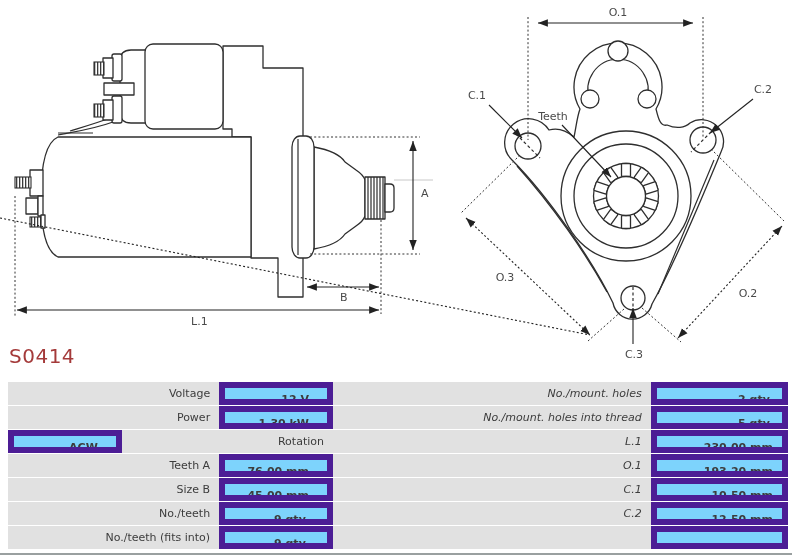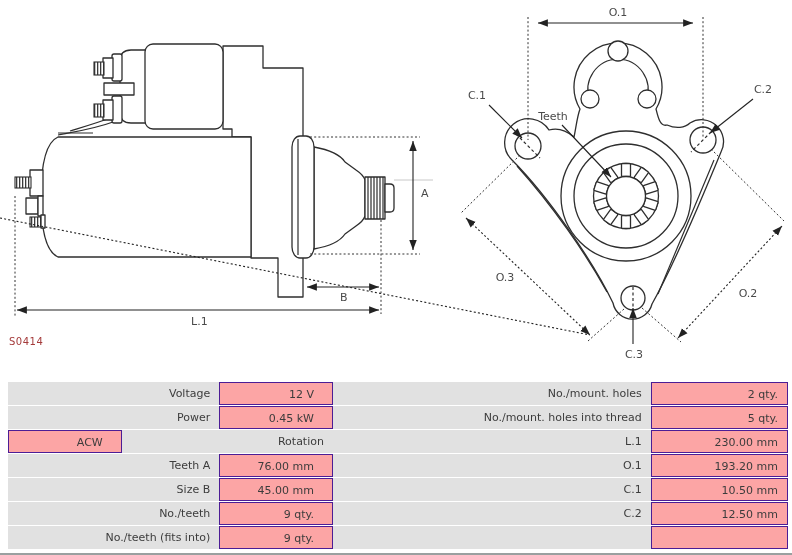--- a/index.html
+++ b/index.html
@@ -1,29 +1,29 @@
 <!DOCTYPE html>
 <html><head>
 <meta charset="utf-8">
 <style>
   html,body{margin:0;padding:0;background:#fff;}
   .stage{position:relative;width:792px;height:555px;background:#ffffff;overflow:hidden;
          font-family:"DejaVu Sans","Liberation Sans",sans-serif;}
   .drawing-svg{position:absolute;left:0;top:0;}
-  .part-number{position:absolute;left:9px;top:336px;font-size:10px;color:#a43a3a;
+  .part-number{position:absolute;left:9px;top:344px;font-size:20px;color:#a43a3a;
                letter-spacing:0.5px;}
   .spec-table{position:absolute;left:8px;top:382px;width:780px;}
   .trow{display:flex;margin-bottom:1px;height:23px;}
   .cell{box-sizing:border-box;font-size:11px;color:#3c3c3c;line-height:23px;
         text-align:right;white-space:nowrap;overflow:hidden;}
   .lbl{background:#e1e1e1;padding-right:9px;}
-  .val{background:#fca5a5;border:1px solid #4c1d95;}
+  .val{background:#7dd3fc;border:6px solid #4c1d95;font-weight:bold;}
   .c1{width:214px;}
   .c2{width:115px;padding-right:18px;}
-  .c3{width:322px;}
+  .c3{width:322px;font-style:italic;}
   .c4{width:139px;padding-right:9px;}
   .bottom-line{position:absolute;left:0;right:0;bottom:0;height:2px;background:#9aa0a0;}
   .dimtxt{font-size:11px;fill:#4a4a4a;font-family:"DejaVu Sans","Liberation Sans",sans-serif;}
   .ln{stroke:#2e2e2e;stroke-width:1.2;fill:none;}
   .shape{stroke:#2e2e2e;stroke-width:1.3;fill:#ffffff;stroke-linejoin:round;}
   .dot{stroke:#333;stroke-width:1;fill:none;stroke-dasharray:2 2.2;}
   .dim{stroke:#222;stroke-width:1.1;fill:none;}
 </style>
 </head>
 <body>
@@ -174,21 +174,21 @@
 
   <div class="spec-table">
     <div class="trow">
       <div class="cell lbl c1">Voltage</div>
       <div class="cell val c2">12 V</div>
       <div class="cell lbl c3">No./mount. holes</div>
       <div class="cell val c4">2 qty.</div>
     </div>
     <div class="trow">
       <div class="cell lbl c1">Power</div>
-      <div class="cell val c2">0.45 kW</div>
+      <div class="cell val c2">1.30 kW</div>
       <div class="cell lbl c3">No./mount. holes into thread</div>
       <div class="cell val c4">5 qty.</div>
     </div>
     <div class="trow">
       <div class="cell val c2">ACW</div>
       <div class="cell lbl c1">Rotation</div>
       <div class="cell lbl c3">L.1</div>
       <div class="cell val c4">230.00 mm</div>
     </div>
     <div class="trow">

